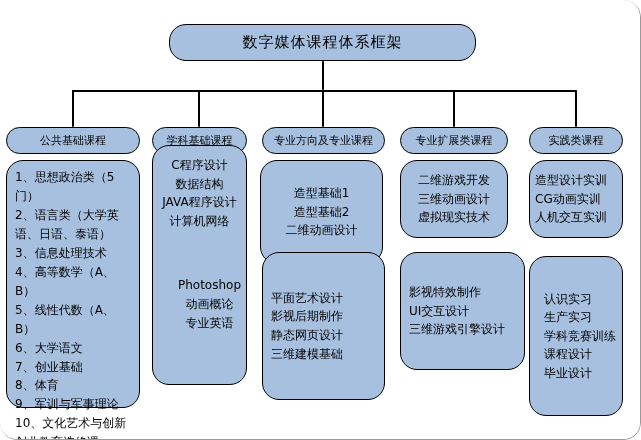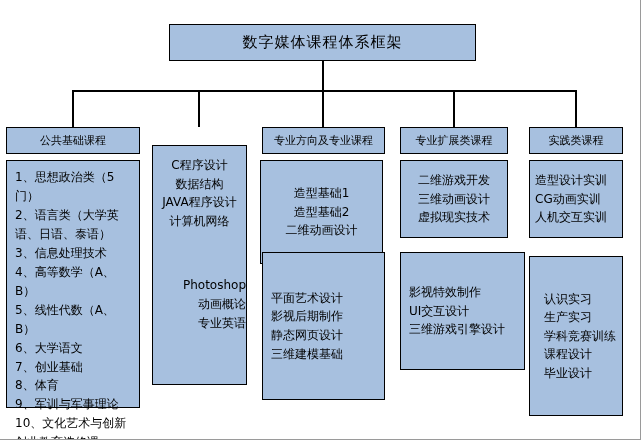--- a/index.html
+++ b/index.html
@@ -1,15 +1,15 @@
 <!DOCTYPE html>
 <html style="--box-fill: #a7c0df; --line-color: #000000;"><head>
 <meta charset="utf-8">
 <style>
-  * { margin:0; padding:0; box-sizing:border-box; }
+  * { margin:0; padding:0; box-sizing:border-box;border-radius:17px; }
   html,body { background:#ffffff; }
   body { font-family:"DejaVu Sans","Liberation Sans",sans-serif; color:#000; }
   .canvas {
     position:relative; width:641px; height:440px; background:#ffffff;
     border-right:1px solid #9a9a9a; border-bottom:1px solid #9a9a9a;
     overflow:hidden;
   }
   .box {
     position:absolute;
     background:var(--box-fill,#a7c0df);
@@ -26,21 +26,21 @@
     display:flex; align-items:center;
     white-space:pre-line; line-height:1.55; text-align:left;
   }
   .pl5 { padding-left:5px; padding-right:4px; }
   .pl8 { padding-left:8px; padding-right:4px; }
   .pl14 { padding-left:14px; padding-right:6px; }
   .body-topleft { padding:7px 8px; white-space:pre-line; line-height:1.58; text-align:left; }
   .stack { padding-top:10px; }
   .blk { white-space:pre-line; line-height:1.55; }
   .blk.center { text-align:center; }
-  .blk.left { text-align:right; padding-left:20px; }
+  .blk.left { text-align:center; padding-left:20px; }
   .line { position:absolute; background:var(--line-color,#000); }
 </style>
 </head>
 <body>
 
 <div class="canvas">
 
   <div class="box title-box" style="left:169px; top:24px; width:307px; height:37px;">数字媒体课程体系框架</div>
 
   <div class="line" style="left:322px; top:61px; width:2px; height:29px;"></div>
@@ -56,20 +56,21 @@
 2、语言类（大学英语、日语、泰语）
 3、信息处理技术
 4、高等数学（A、B）
 5、线性代数（A、B）
 6、大学语文
 7、创业基础
 8、体育
 9、军训与军事理论
 10、文化艺术与创新创业教育选修课</div>
 
+  <div class="box hdr" style="left:152px; top:127px; width:95px; height:27px;">学科基础课程</div>
   <div class="box stack" style="left:152px; top:145px; width:95px; height:240px;">
     <div class="blk center">C程序设计
 数据结构
 JAVA程序设计
 计算机网络</div>
     <div class="blk left" style="margin-top:46px;">Photoshop
 动画概论
 专业英语</div>
   </div>
 

